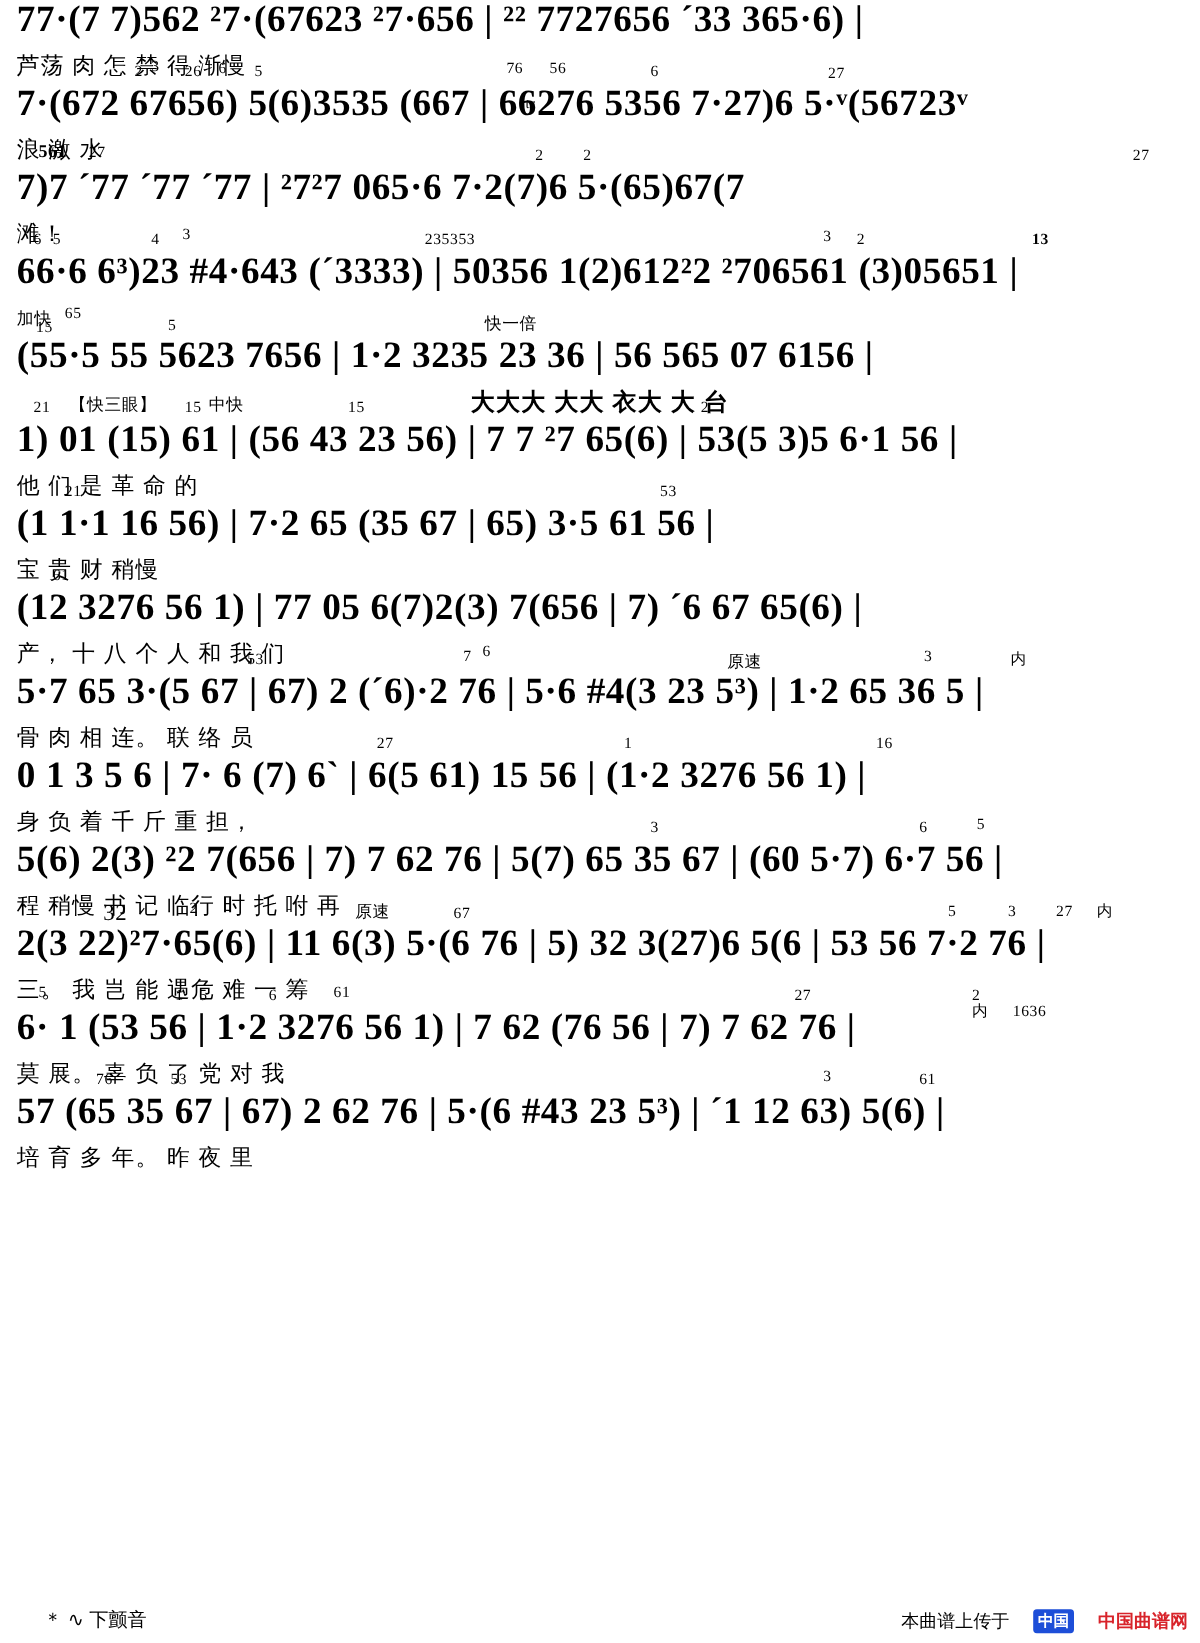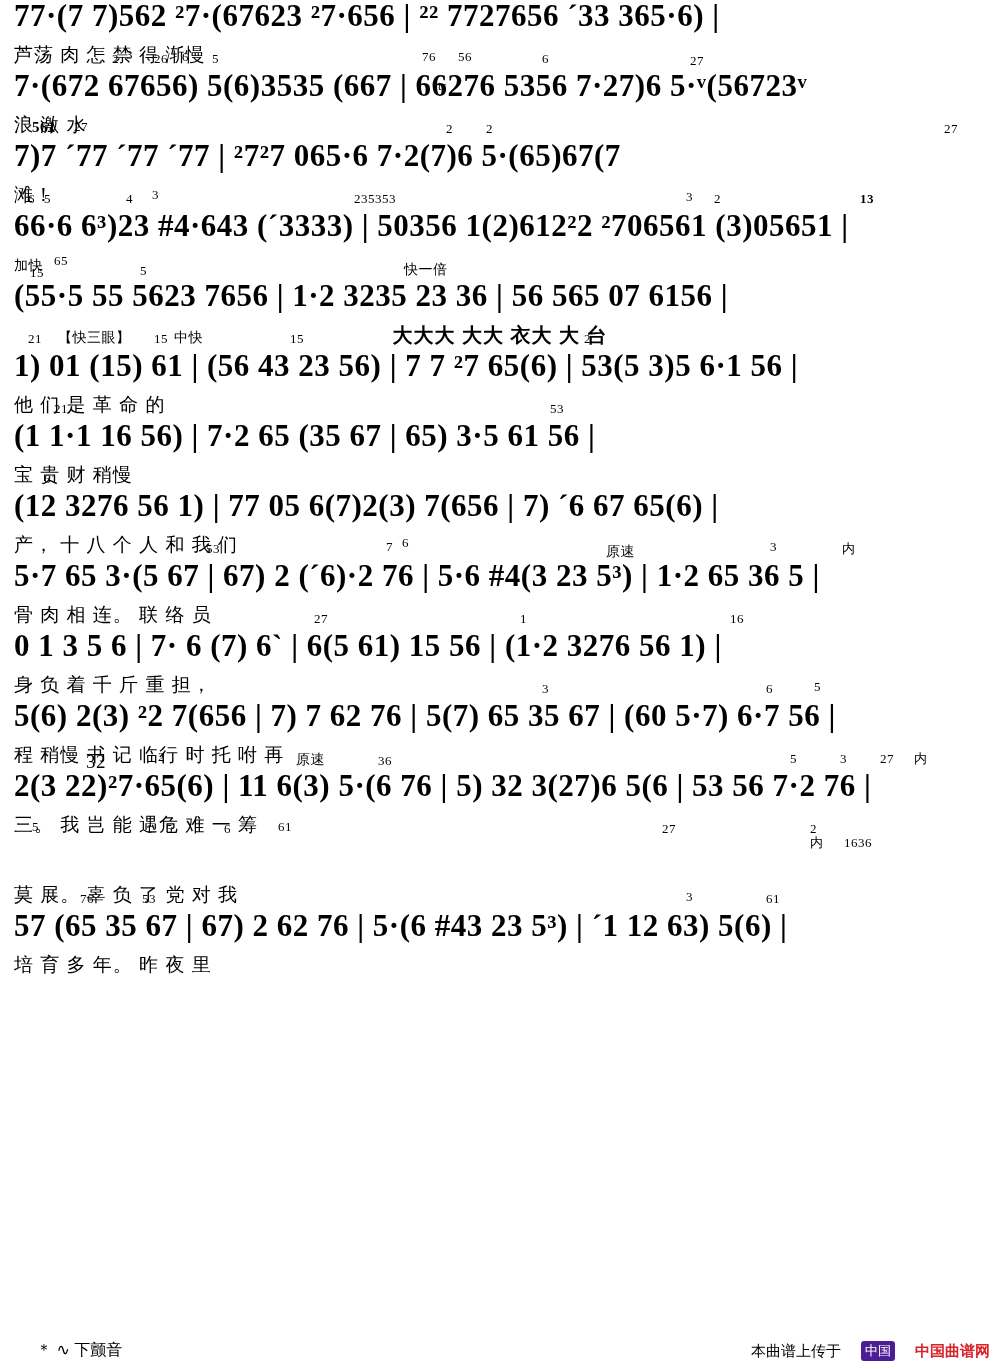--- a/index.html
+++ b/index.html
@@ -54,23 +54,23 @@
   .footer .left{
     position:absolute;left:36px;bottom:0;
   }
   .footer .right{
     position:absolute;right:10px;bottom:0;
     font-size:15px;
     display:flex;align-items:center;gap:20px;
   }
   .logo{
     display:inline-block;
-    background:#4c1d95;
+    background:#1d4ed8;
     color:#fff;
-    font-weight:normal;
+    font-weight:bold;
     font-size:13px;
     padding:1px 4px;
     border-radius:3px;
   }
   .redtext{color:#d8232a;font-weight:bold;}
 </style>
 </head>
 <body>
 
 <div id="sheet">
@@ -208,41 +208,42 @@
       <span>5(6)  2(3)  ²2  7(656 | 7)  7  62  76 | 5(7)  65  35  67 | (60  5·7)  6·7  56 |</span>
     </div>
     <div class="lyrics">程 稍慢 书   记        临行 时 托    咐            再</div>
   </div>
 
   <div class="line row">
     <div class="notes" style="font-size:31px;">
       <span style="position:absolute;left:72px;top:-18px;font-size:19px;font-weight:normal;">32</span>
       <span style="position:absolute;left:144px;top:-20px;font-size:13px;font-weight:normal;">2</span>
       <span style="position:absolute;left:282px;top:-18px;font-size:14px;font-weight:normal;font-family:'Liberation Sans',sans-serif;">原速</span>
-      <span style="position:absolute;left:364px;top:-16px;font-size:13px;font-weight:normal;">36</span>
+      <span style="position:absolute;left:364px;top:-16px;font-size:13px;font-weight:normal;">67</span>
       <span style="position:absolute;left:776px;top:-18px;font-size:13px;font-weight:normal;">5</span>
       <span style="position:absolute;left:826px;top:-18px;font-size:13px;font-weight:normal;">3</span>
       <span style="position:absolute;left:866px;top:-18px;font-size:13px;font-weight:normal;">27</span>
       <span style="position:absolute;left:900px;top:-18px;font-size:13px;font-weight:normal;">内</span>
       <span>2(3  22)²7·65(6) | 11  6(3)  5·(6 76 | 5)  32  3(27)6  5(6 | 53  56  7·2  76 |</span>
     </div>
     <div class="lyrics">三。              我 岂   能        遇危 难 一   筹</div>
   </div>
 
   <div class="line row">
     <div class="notes" style="font-size:31px;">
       <span style="position:absolute;left:18px;top:-20px;font-size:13px;font-weight:normal;">5</span>
       <span style="position:absolute;left:132px;top:-18px;font-size:13px;font-weight:normal;">1</span>
       <span style="position:absolute;left:152px;top:-18px;font-size:13px;font-weight:normal;">5</span>
       <span style="position:absolute;left:210px;top:-18px;font-size:13px;font-weight:normal;">6</span>
       <span style="position:absolute;left:264px;top:-20px;font-size:13px;font-weight:normal;">61</span>
       <span style="position:absolute;left:648px;top:-18px;font-size:13px;font-weight:normal;">27</span>
       <span style="position:absolute;left:796px;top:-18px;font-size:13px;font-weight:normal;">2</span>
       <span style="position:absolute;left:796px;top:-4px;font-size:13px;font-weight:normal;">内</span>
       <span style="position:absolute;left:830px;top:-4px;font-size:13px;font-weight:normal;">1636</span>
+      <span>6·  1  (53  56 | 1·2  3276  56  1) | 7  62  (76  56 | 7)  7  62  76 |</span>
     </div>
     <div class="lyrics">莫      展。                        辜 负 了              党 对 我</div>
   </div>
 
   <div class="line row">
     <div class="notes" style="font-size:31px;">
       <span style="position:absolute;left:66px;top:-18px;font-size:13px;font-weight:normal;">76</span>
       <span style="position:absolute;left:128px;top:-18px;font-size:13px;font-weight:normal;">53</span>
       <span style="position:absolute;left:672px;top:-20px;font-size:13px;font-weight:normal;">3</span>
       <span style="position:absolute;left:752px;top:-18px;font-size:13px;font-weight:normal;">61</span>

